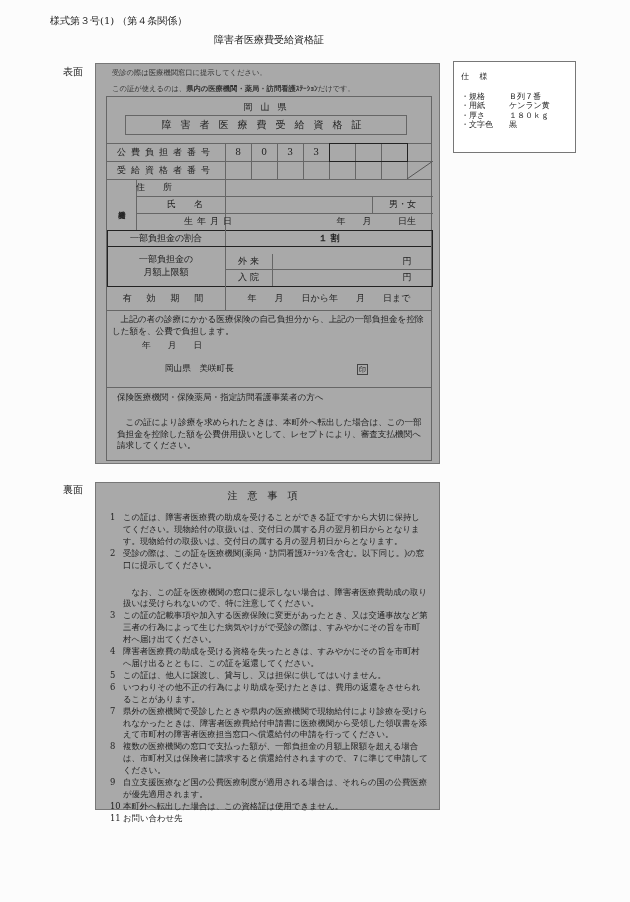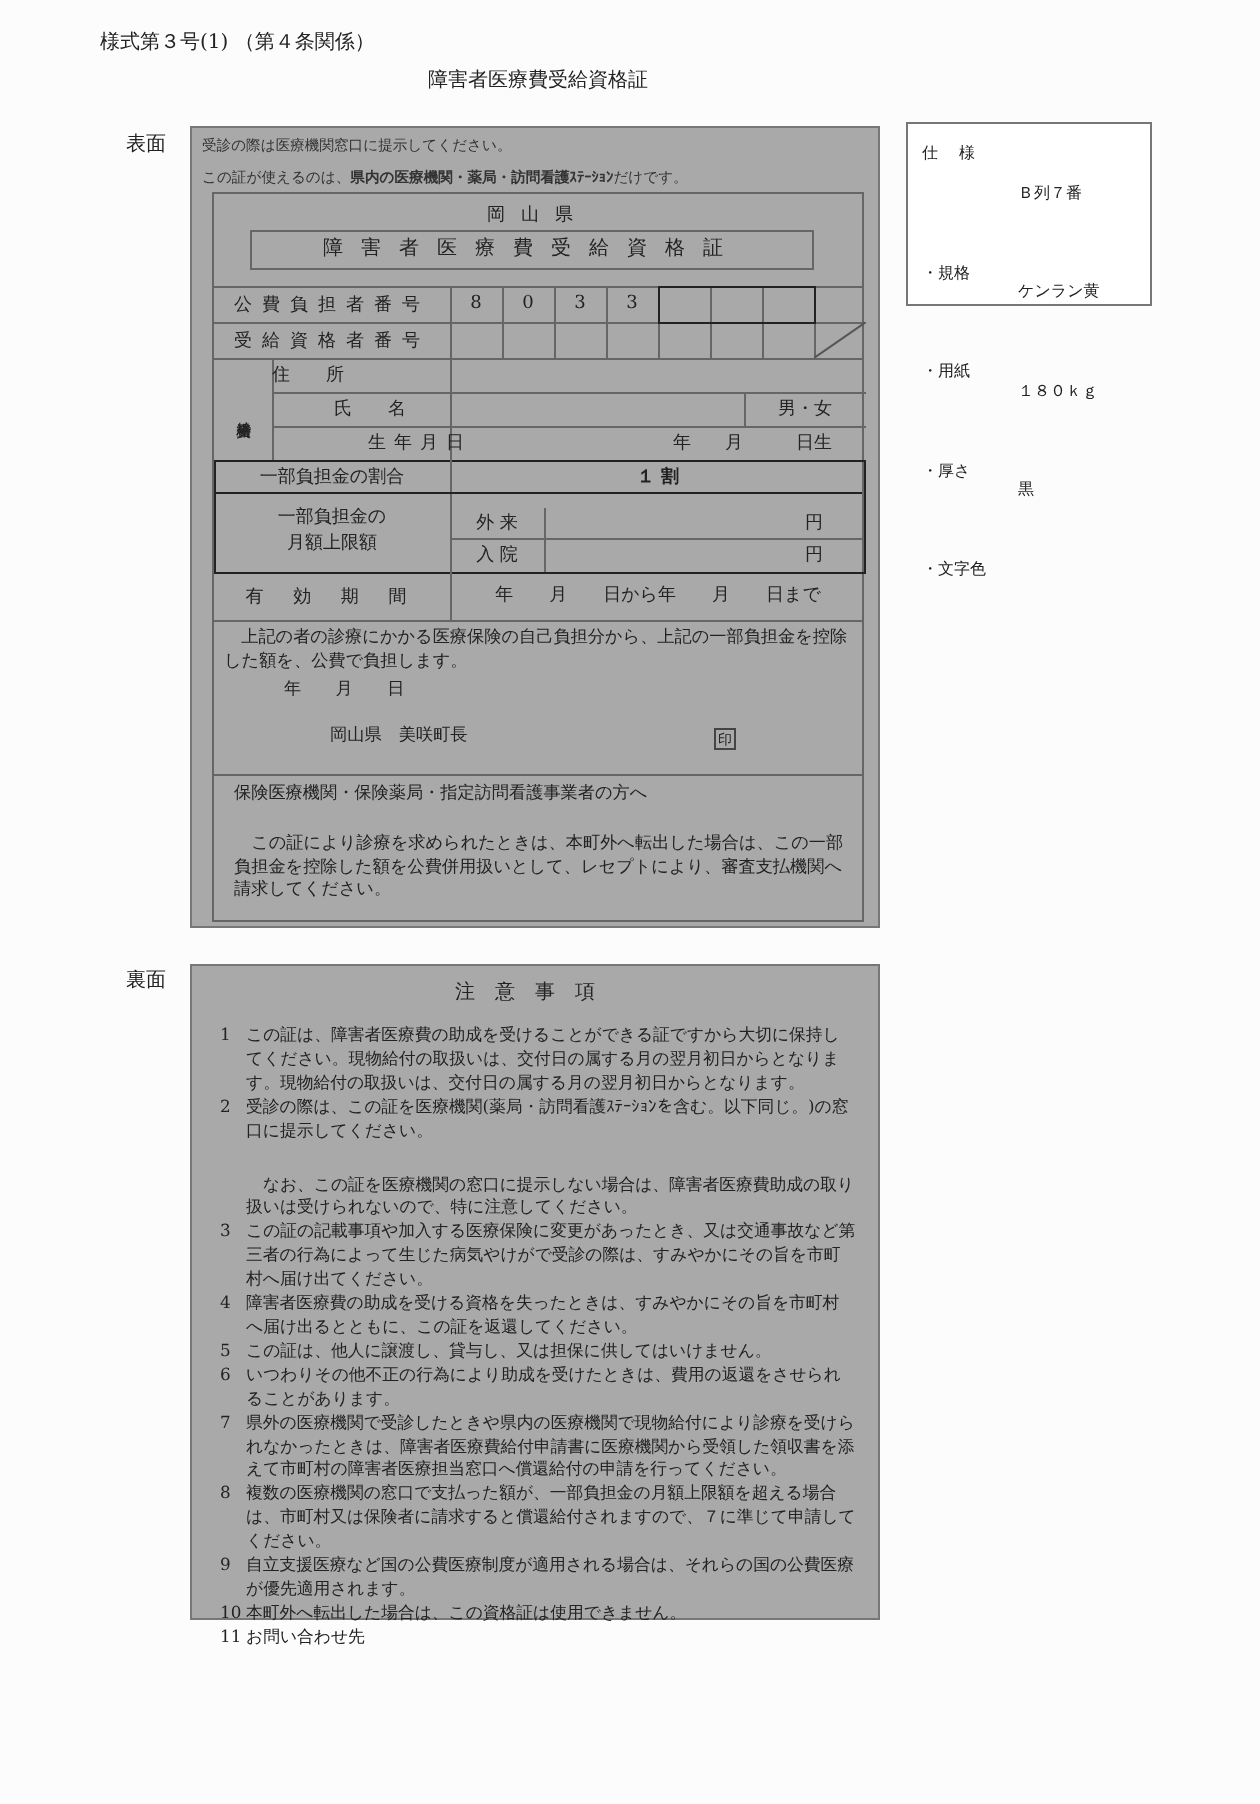--- a/index.html
+++ b/index.html
@@ -8,27 +8,27 @@
   .abs { position: absolute; }
   .form-no { left: 50px; top: 14px; font-size: 10px; }
   .doc-title { left: 214px; top: 33px; font-size: 10px; }
   .side-label { font-size: 10px; }
   .front-label { left: 63px; top: 65px; }
   .back-label { left: 63px; top: 483px; }
 
   .spec-box { left: 453px; top: 61px; width: 123px; height: 92px; border: 1px solid #777; background: #fff; font-size: 8px; padding: 10px 0 0 7px; line-height: 9.2px; }
   .spec-box .spec-title { margin-bottom: 11px; letter-spacing: 4px; }
   .spec-row { display: flex; }
-  .spec-row .k { width: 48px; margin-top: 40px; }
+  .spec-row .k { width: 48px; }
 
   .card { background: #a9a9a9; border: 1px solid #777; }
   .front { left: 95px; top: 63px; width: 345px; height: 401px; }
   .back { left: 95px; top: 482px; width: 345px; height: 328px; }
 
-  .notice { position: absolute; font-size: 7.3px; left: 5px; font-family: "DejaVu Sans", "Liberation Sans", sans-serif; color: #333; text-align: center; }
+  .notice { position: absolute; font-size: 7.3px; left: 16px; font-family: "DejaVu Sans", "Liberation Sans", sans-serif; color: #333; text-align: center; }
   .notice b { font-weight: bold; }
   .n1 { top: 4px; }
   .n2 { top: 20px; }
 
   .inner { position: absolute; left: 10px; top: 32px; width: 326px; height: 365px; border: 1px solid #666; }
   .pref { position: absolute; top: 4px; left: 0; width: 100%; text-align: center; font-size: 9px; letter-spacing: 8px; }
   .title-box { position: absolute; left: 18px; top: 18px; width: 282px; height: 20px; border: 1px solid #666; font-size: 10px; text-align: center; line-height: 18px; letter-spacing: 9px; }
 
   .hline { position: absolute; left: 0; width: 100%; border-top: 1px solid #666; }
   .vline { position: absolute; border-left: 1px solid #666; }

